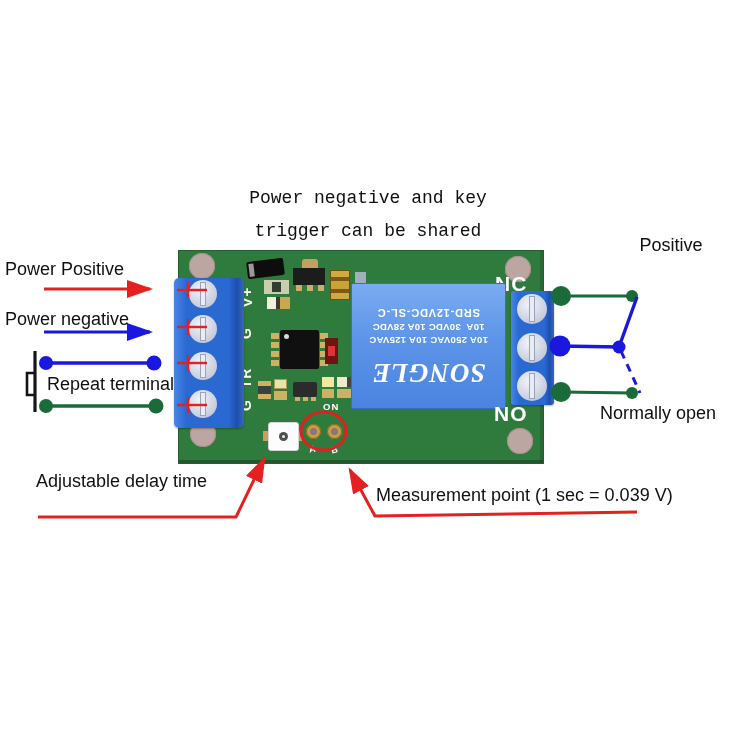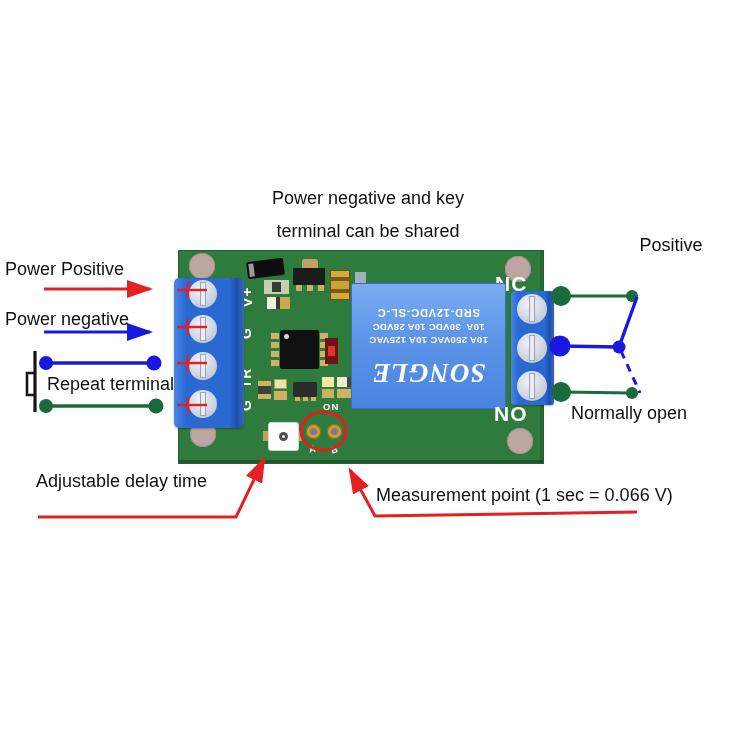--- a/index.html
+++ b/index.html
@@ -219,30 +219,30 @@
       <circle cx="561" cy="392" r="10" fill="#1a6b3a"></circle>
         <circle cx="632" cy="393" r="6" fill="#1a6b3a"></circle>
     </g>
 
     <ellipse cx="323.5" cy="431" rx="22.5" ry="19" stroke="#e02020" stroke-width="3" fill="none"></ellipse>
 
     <path d="M38 517 L236 517 L264 459" fill="none" stroke="#e52020" stroke-width="3" marker-end="url(#ah-red)"></path>
     <path d="M637 512 L375 516 L350 470" fill="none" stroke="#e52020" stroke-width="3" marker-end="url(#ah-red)"></path>
   </svg>
 
-  <div class="txt caption z11" style="left:232px;top:182px;width:272px;">
+  <div class="txt caption z11" style="left:232px;top:182px;width:272px;font-family:Liberation Mono, monospace;">
     <span>Power negative and key</span>
-    <span>terminal can be shared</span>
+    <span>trigger can be shared</span>
   </div>
 
   <div class="txt z11" style="left:5px;top:309px;">Power negative</div>
   <div class="txt z11" style="left:5px;top:259px;">Power Positive</div>
   <div class="txt z11" style="left:47px;top:374px;">Repeat terminal</div>
 
   <div class="txt nc-annot z11" style="left:597px;top:230px;width:148px;">
     <span>Positive</span>
   </div>
-  <div class="txt z11" style="left:571px;top:403px;text-align:right;">Normally open</div>
+  <div class="txt z11" style="left:600px;top:403px;text-align:right;">Normally open</div>
 
   <div class="txt z11" style="left:36px;top:471px;">Adjustable delay time</div>
-  <div class="txt z11" style="left:376px;top:485px;">Measurement point (1 sec = 0.066 V)</div>
+  <div class="txt z11" style="left:376px;top:485px;">Measurement point (1 sec = 0.039 V)</div>
 
 </div>
 
 </body></html>

